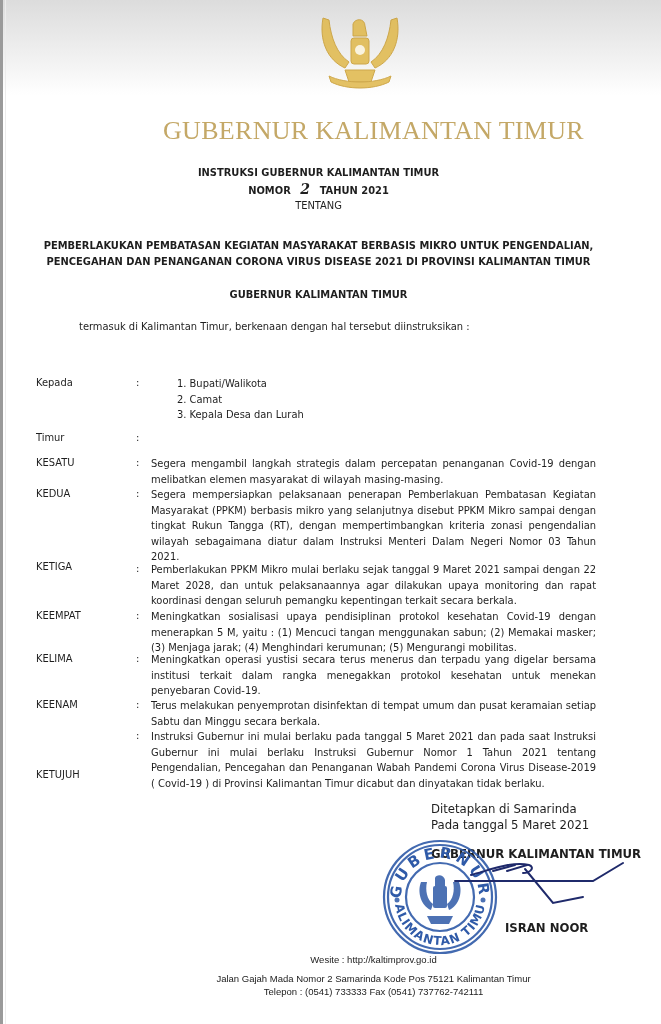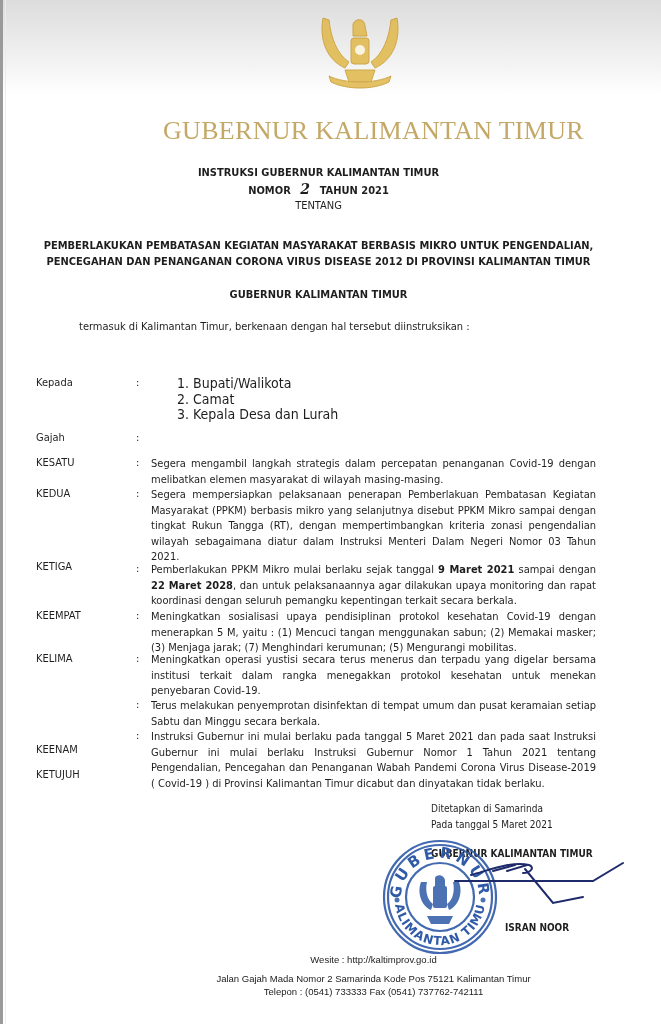--- a/index.html
+++ b/index.html
@@ -25,24 +25,24 @@
     left:0; width:661px; top:116px; text-align:center;
     font-family:"Liberation Serif","DejaVu Serif",serif;
     font-size:26px; letter-spacing:0.3px; color:#c4a867;
   }
   .center { left:0; width:551px; text-align:center; font-weight:bold; font-size:11px; }
   .t-small { font-size:11px; font-weight:bold; }
   .para { font-size:11px; line-height:15.6px; }
   .label { position:absolute; left:36px; font-size:11px; }
   .colon { position:absolute; left:136px; font-size:11px; }
   .body { position:absolute; left:151px; width:445px; font-size:11px; line-height:15.6px; text-align:justify; }
-  .kepada-list { position:absolute; left:177px; font-size:14px; line-height:15.6px; }
-  .sig { font-size:10px; line-height:15.6px; }
+  .kepada-list { position:absolute; left:177px; font-size:11px; line-height:15.6px; }
+  .sig { font-size:13px; line-height:15.6px; }
   .footer { left:0; width:661px; text-align:center; font-family:"Liberation Sans",sans-serif; font-size:9.5px; line-height:12.5px; color:#222; }
-  b { font-weight:bold; }
+  b { font-weight:normal; }
 </style>
 </head>
 <body>
 
 <div class="top-shade"></div>
 <div class="left-edge"></div>
 <div class="left-edge2"></div>
 
 <div class="abs emblem">
   <svg width="90" height="90" viewBox="0 0 90 90">
@@ -65,60 +65,60 @@
 <div class="abs center t-small" style="top:166px;">INSTRUKSI GUBERNUR KALIMANTAN TIMUR</div>
 <div class="abs center t-small" style="top:181px;">
   <span>NOMOR</span>
   <span style="display:inline-block;width:22px;text-align:center;font-family:'DejaVu Serif',serif;font-style:italic;font-size:14px;">2</span>
   <span>TAHUN 2021</span>
 </div>
 
 <div class="abs center" style="top:199px;font-weight:normal;">TENTANG</div>
 
 <div class="abs center" style="top:239px;">PEMBERLAKUKAN PEMBATASAN KEGIATAN MASYARAKAT BERBASIS MIKRO UNTUK PENGENDALIAN,</div>
-<div class="abs center" style="top:255px;">PENCEGAHAN DAN PENANGANAN CORONA VIRUS DISEASE 2012 DI PROVINSI KALIMANTAN TIMUR</div>
+<div class="abs center" style="top:255px;">PENCEGAHAN DAN PENANGANAN CORONA VIRUS DISEASE 2021 DI PROVINSI KALIMANTAN TIMUR</div>
 
 <div class="abs center" style="top:288px;">GUBERNUR KALIMANTAN TIMUR</div>
 
 <div class="abs para" style="left:36px;top:319px;width:600px;">
   <div>termasuk di Kalimantan Timur, berkenaan dengan hal tersebut diinstruksikan :</div>
 </div>
 
 <div class="label" style="top:376px;">Kepada</div>
 <div class="colon" style="top:376px;">:</div>
 <div class="kepada-list" style="top:376px;">
   <div>1. Bupati/Walikota</div>
   <div>2. Camat</div>
   <div>3. Kepala Desa dan Lurah</div>
 </div>
 
-<div class="label" style="top:431px;">Gajah</div>
+<div class="label" style="top:431px;">Timur</div>
 <div class="colon" style="top:431px;">:</div>
 
 <div class="label" style="top:456px;">KESATU</div>
 <div class="colon" style="top:456px;">:</div>
 <div class="body" style="top:456px;">Segera mengambil langkah strategis dalam percepatan penanganan Covid-19 dengan melibatkan elemen masyarakat di wilayah masing-masing.</div>
 
 <div class="label" style="top:487px;text-align:center;">KEDUA</div>
 <div class="colon" style="top:487px;">:</div>
 <div class="body" style="top:487px;">Segera mempersiapkan pelaksanaan penerapan Pemberlakuan Pembatasan Kegiatan Masyarakat (PPKM) berbasis mikro yang selanjutnya disebut PPKM Mikro sampai dengan tingkat Rukun Tangga (RT), dengan mempertimbangkan kriteria zonasi pengendalian wilayah sebagaimana diatur dalam Instruksi Menteri Dalam Negeri Nomor 03 Tahun 2021.</div>
 
 <div class="label" style="top:560px;">KETIGA</div>
 <div class="colon" style="top:562px;">:</div>
 <div class="body" style="top:562px;"><span>Pemberlakukan PPKM Mikro mulai berlaku sejak tanggal </span><b>9 Maret 2021</b><span> sampai dengan </span><b>22 Maret 2028</b><span>, dan untuk pelaksanaannya agar dilakukan upaya monitoring dan rapat koordinasi dengan seluruh pemangku kepentingan terkait secara berkala.</span></div>
 
 <div class="label" style="top:609px;">KEEMPAT</div>
 <div class="colon" style="top:609px;">:</div>
-<div class="body" style="top:609px;">Meningkatkan sosialisasi upaya pendisiplinan protokol kesehatan Covid-19 dengan menerapkan 5 M, yaitu : (1) Mencuci tangan menggunakan sabun; (2) Memakai masker; (3) Menjaga jarak; (7) Menghindari kerumunan; (5) Mengurangi mobilitas.</div>
+<div class="body" style="top:609px;">Meningkatkan sosialisasi upaya pendisiplinan protokol kesehatan Covid-19 dengan menerapkan 5 M, yaitu : (1) Mencuci tangan menggunakan sabun; (2) Memakai masker; (3) Menjaga jarak; (4) Menghindari kerumunan; (5) Mengurangi mobilitas.</div>
 
 <div class="label" style="top:652px;">KELIMA</div>
 <div class="colon" style="top:652px;">:</div>
 <div class="body" style="top:652px;">Meningkatkan operasi yustisi secara terus menerus dan terpadu yang digelar bersama institusi terkait dalam rangka menegakkan protokol kesehatan untuk menekan penyebaran Covid-19.</div>
 
-<div class="label" style="top:698px;margin-top:45px;">KEENAM</div>
+<div class="label" style="top:698px;">KEENAM</div>
 <div class="colon" style="top:698px;">:</div>
 <div class="body" style="top:698px;">Terus melakukan penyemprotan disinfektan di tempat umum dan pusat keramaian setiap Sabtu dan Minggu secara berkala.</div>
 
 <div class="label" style="top:768px;text-align:right;">KETUJUH</div>
 <div class="colon" style="top:729px;">:</div>
 <div class="body" style="top:729px;">Instruksi Gubernur ini mulai berlaku pada tanggal 5 Maret 2021 dan pada saat Instruksi Gubernur ini mulai berlaku Instruksi Gubernur Nomor 1 Tahun 2021 tentang Pengendalian, Pencegahan dan Penanganan Wabah Pandemi Corona Virus Disease-2019 ( Covid-19 ) di Provinsi Kalimantan Timur dicabut dan dinyatakan tidak berlaku.</div>
 
 <div class="abs sig" style="left:388px;top:801px;">Ditetapkan di Samarinda</div>
 <div class="abs sig" style="left:388px;top:817px;">Pada tanggal 5 Maret 2021</div>
 <div class="abs sig" style="left:388px;top:846px;font-weight:bold;">GUBERNUR KALIMANTAN TIMUR</div>

